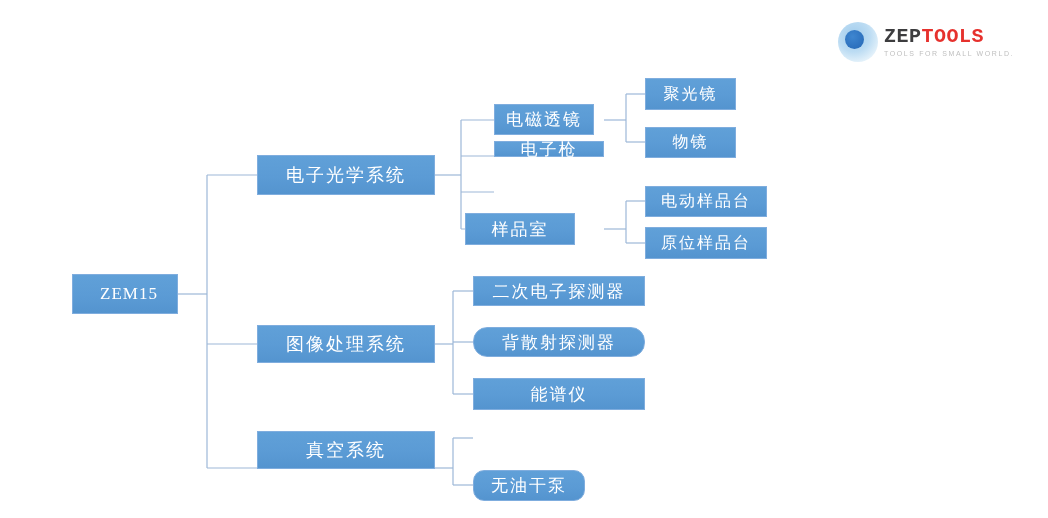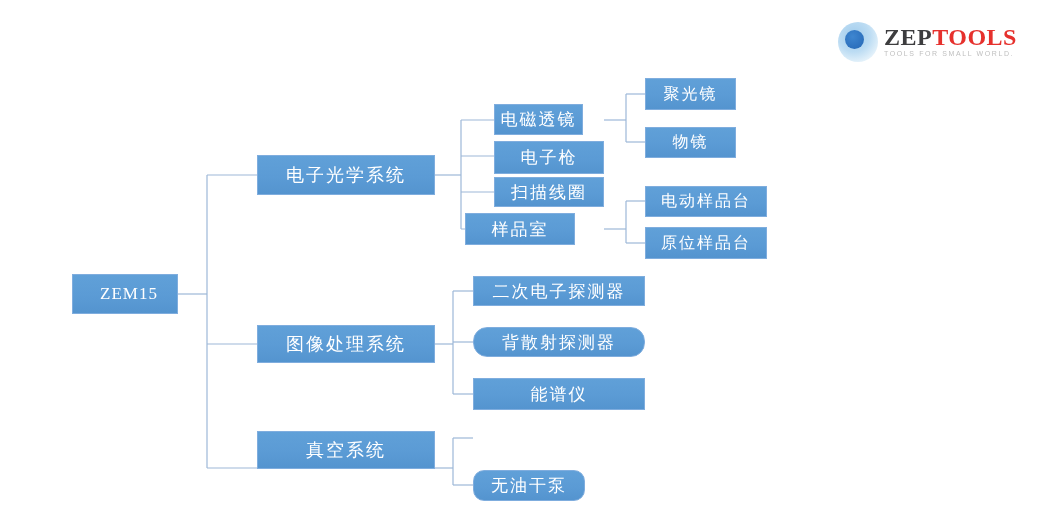--- a/index.html
+++ b/index.html
@@ -60,25 +60,25 @@
     left: 7px; top: 8px;
     width: 19px; height: 19px;
     border-radius: 50%;
     background: radial-gradient(circle at 40% 35%, #3e86d0 0%, #2c70bd 70%, #2a69b2 100%);
   }
   .logo-text {
     position: absolute;
     left: 46px; top: 6px;
   }
   .logo-word {
-    font-size: 24px;
+    font-size: 20px;
     font-weight: bold;
     letter-spacing: 0.5px;
     line-height: 22px;
-    font-family: Liberation Serif, serif;
+    font-family: Liberation Mono, monospace;
   }
   .logo-word .zep { color: #3d3d3f; }
   .logo-word .tools { color: #e6312d; }
   .logo-tagline {
     margin-top: 2px;
     font-size: 7px;
     letter-spacing: 1.6px;
     color: #bfbfbf;
     font-family: "Liberation Sans", sans-serif;
   }
@@ -124,23 +124,22 @@
     <polyline points="453,438 473,438"></polyline>
     <polyline points="453,485 473,485"></polyline>
   </svg>
 
   <div class="node root" style="left:72px; top:274px; width:106px; height:40px;padding-left:8px;">ZEM15</div>
 
   <div class="node lv1" style="left:257px; top:325px; width:178px; height:38px;">图像处理系统</div>
   <div class="node lv1" style="left:257px; top:155px; width:178px; height:40px;">电子光学系统</div>
   <div class="node lv1" style="left:257px; top:431px; width:178px; height:38px;font-family:Liberation Serif, serif;">真空系统</div>
 
-  <div class="node lv2" style="left:494px; top:104px; width:89px; height:31px;">电磁透镜</div>
-  <div class="node lv2" style="left:494px; top:141px; width:110px; height:33px;">电子枪</div>
-  <div class="node lv2" style="left:494px; top:177px; width:110px; height:30px;">扫描线圈</div>
+  <div class="node lv2" style="left:494px; top:104px; width:100px; height:31px;">电磁透镜</div>
+  <div class="node lv2" style="left:494px; top:141px; width:110px; height:16px;">电子枪</div>
   <div class="node lv2" style="left:465px; top:213px; width:110px; height:32px;">样品室</div>
 
   <div class="node lv3" style="left:645px; top:78px; width:91px; height:32px;">聚光镜</div>
   <div class="node lv3" style="left:645px; top:127px; width:91px; height:31px;">物镜</div>
   <div class="node lv3" style="left:645px; top:186px; width:122px; height:31px;">电动样品台</div>
   <div class="node lv3" style="left:645px; top:227px; width:122px; height:32px;">原位样品台</div>
 
   <div class="node lv2" style="left:473px; top:276px; width:172px; height:30px;">二次电子探测器</div>
   <div class="node lv2" style="left:473px; top:327px; width:172px; height:30px;border-radius:14px;">背散射探测器</div>
   <div class="node lv2" style="left:473px; top:378px; width:172px; height:32px;">能谱仪</div>

